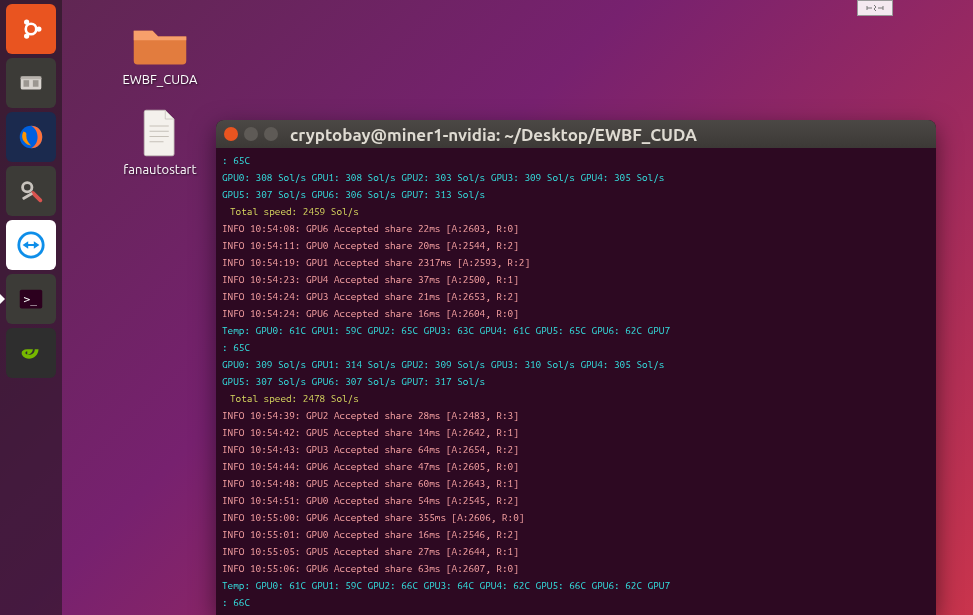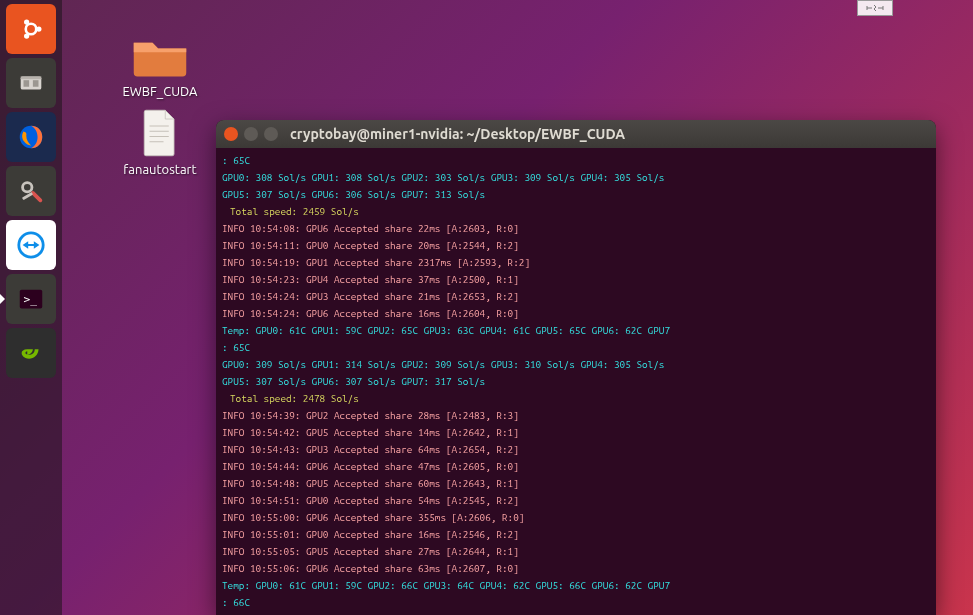--- a/index.html
+++ b/index.html
@@ -41,21 +41,21 @@
     box-shadow: 0 8px 24px rgba(0,0,0,0.5);
   }
   .titlebar {
     height: 28px; background: linear-gradient(#4b4845,#3c3936);
     display:flex; align-items:center; padding:0 8px; gap:6px;
   }
   .win-btn { width:14px; height:14px; border-radius:50%; }
   .win-close { background:#e95420; }
   .win-min { background:#5e5a56; }
   .win-max { background:#5e5a56; }
-  .titlebar .title { color:#dfdbd2; font-size:14px; font-weight:bold; margin-left:6px; }
+  .titlebar .title { color:#dfdbd2; font-size:17px; font-weight:bold; margin-left:6px; }
   .term-body {
     font-family: "Ubuntu Mono","DejaVu Sans Mono",monospace;
     font-size: 10px; line-height: 17px; padding: 4px 6px; white-space: pre;
     overflow:hidden; height: calc(100% - 28px);
   }
   .c-cyan   { color:#34e2e2; }
   .c-yellow { color:#d7d75f;margin-left:8px; }
   .c-green  { color:#fca5a5; }
 </style>
 </head>
@@ -125,21 +125,21 @@
   </div>
   <div class="launch-item" style="background:#2e2e2e">
     <span class="ico">
       <svg viewBox="0 0 32 32" width="30" height="30">
           <path d="M12 8v4c-4 0-6 2-6 4s2 6 8 6c5 0 10-4 10-10h-4c0 4-3 6-6 6-2 0-4-1-4-2 0-1 1-2 2-2v4c3 0 6-3 6-6h-6z" fill="#76b900"></path>
         </svg>
     </span>
   </div>
 </div>
 
-<div class="desktop-icon" style="left:110px; top:30px;">
+<div class="desktop-icon" style="left:110px; top:18px;">
   <div class="glyph">
     <svg viewBox="0 0 64 50" width="60" height="50">
         <path d="M4 12h20l6 6h30v26a4 4 0 0 1-4 4H8a4 4 0 0 1-4-4z" fill="#e27c3e"></path>
         <path d="M4 12h20l6 6h30v4H4z" fill="#f7a06b"></path>
       </svg>
   </div>
   <div class="label">EWBF_CUDA</div>
 </div>
 
 <div class="desktop-icon" style="left:110px; top:108px;">

